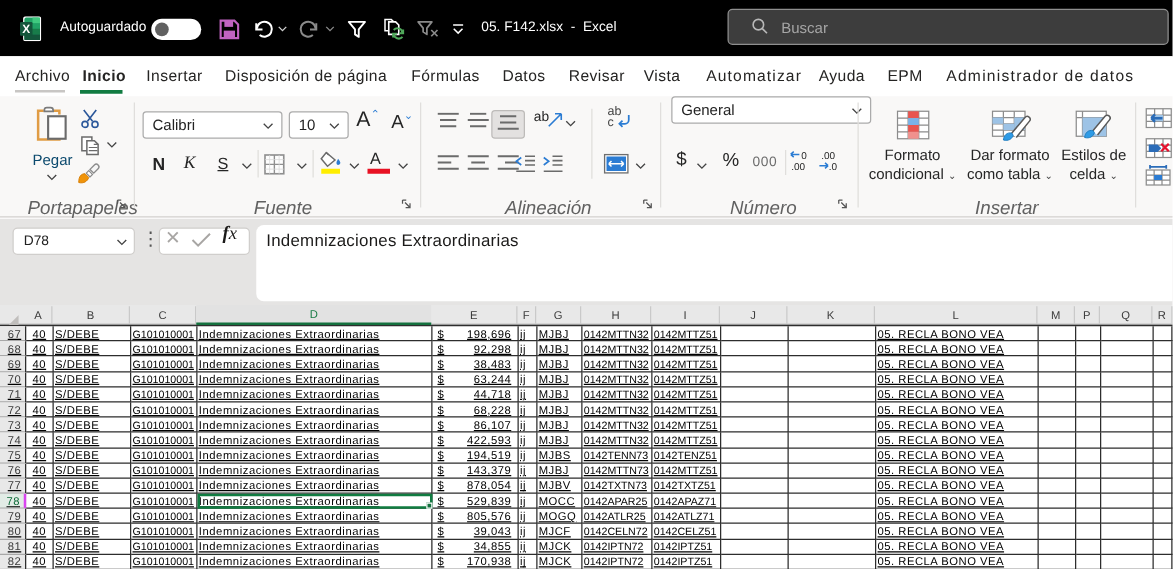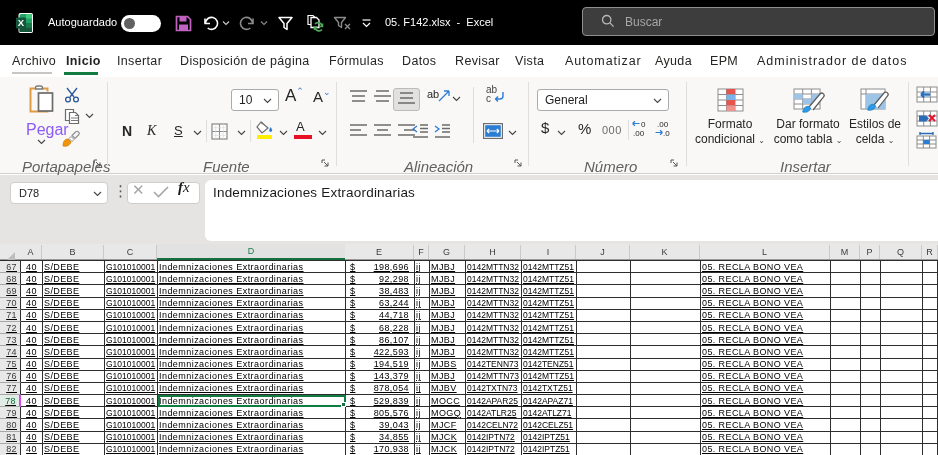--- a/index.html
+++ b/index.html
@@ -126,21 +126,21 @@
   <div class="abs" style="left:64px;top:27px;width:34px;height:3px;background:#127c42"></div>
 </div>
 <div id="ribbon">
 
   <svg class="abs" style="left:27px;top:7px" width="28" height="30" viewBox="0 0 28 30">
     <path d="M8 4.5 h-4.5 v23 h17 v-4" fill="none" stroke="#e09c44" stroke-width="2"></path>
     <path d="M16 4.5 h4.5 v3" fill="none" stroke="#e09c44" stroke-width="2"></path>
     <path d="M8.5 5 v-1 a2 2 0 0 1 2 -2 h3 a2 2 0 0 1 2 2 v1 z" fill="#fff" stroke="#7a7a7a" stroke-width="1.4"></path>
     <rect x="11.5" y="9" width="14" height="18" fill="#fff" stroke="#6b6b6b" stroke-width="1.7"></rect>
   </svg>
-  <div class="abs" style="left:26px;top:44px;font-size:16px;color:#8b5cf6">Pegar</div>
+  <div class="abs" style="left:26px;top:44px;font-size:12px;color:#0c4a6e">Pegar</div>
   <svg class="abs" style="left:37px;top:62px" width="9" height="6" viewBox="0 0 9 6">
       <path d="M1 1 l3.5 3.5 L8 1" fill="none" stroke="#444" stroke-width="1.1"></path>
     </svg>
 
   <svg class="abs" style="left:64px;top:10px" width="16" height="16" viewBox="0 0 16 16">
     <path d="M3 1 L10 10 M13 1 L6 10" stroke="#2b579a" stroke-width="1.3"></path>
     <circle cx="4" cy="12.5" r="2.4" fill="none" stroke="#2b579a" stroke-width="1.3"></circle>
     <circle cx="12" cy="12.5" r="2.4" fill="none" stroke="#2b579a" stroke-width="1.3"></circle>
   </svg>
 
@@ -157,20 +157,25 @@
     <path d="M1 16 c4 1 7 -1 8 -4 l-3 -3 c-3 0 -5 2 -5 7 z" fill="#f0940a" stroke="#d87f05" stroke-width="0.8"></path>
     <path d="M7 8.5 l3 3 l2 -2 l-3 -3 z" fill="#fff" stroke="#8c8c8c" stroke-width="1"></path>
     <path d="M10 5.5 l3.5 -3.5 a1.8 1.8 0 0 1 3 3 l-3.5 3.5 z" fill="#f5f5f5" stroke="#8c8c8c" stroke-width="1.1"></path>
   </svg>
   <div class="glabel" style="left:22px">Portapapeles</div>
   <svg class="launch" style="left:93px" width="9" height="9" viewBox="0 0 9 9">
       <path d="M1 1 h3 M1 1 v3 M3 3 l4 4 M7 3.5 v3.5 h-3.5" fill="none" stroke="#555" stroke-width="1"></path>
     </svg>
   <div class="gsep" style="left:107px"></div>
 
+  <div class="combo" style="left:114px;top:12px;width:112px;height:22px;line-height:20px;padding-left:7px">Calibri
+    <svg class="abs" style="right:6px;top:8px" width="9" height="6" viewBox="0 0 9 6">
+        <path d="M1 1 l3.5 3.5 L8 1" fill="none" stroke="#444" stroke-width="1.1"></path>
+      </svg>
+  </div>
   <div class="combo" style="left:231px;top:12px;width:48px;height:22px;line-height:20px;padding-left:7px">10
     <svg class="abs" style="right:6px;top:8px" width="9" height="6" viewBox="0 0 9 6">
         <path d="M1 1 l3.5 3.5 L8 1" fill="none" stroke="#444" stroke-width="1.1"></path>
       </svg>
   </div>
   <div class="abs" style="left:285px;top:9px;font-size:17px;color:#262626">A<span style="font-size:9px;color:#2b7cd3;vertical-align:7px">⌃</span></div>
   <div class="abs" style="left:313px;top:10px;font-size:15px;color:#262626">A<span style="font-size:9px;color:#2b7cd3;vertical-align:7px">⌄</span></div>
   <div class="abs" style="left:122px;top:46px;font-size:14px;font-weight:bold;color:#262626">N</div>
   <div class="abs" style="left:147px;top:46px;font-size:14px;font-style:italic;color:#262626;font-family:'Liberation Serif',serif">K</div>
   <div class="abs" style="left:174px;top:46px;font-size:13px;color:#262626;text-decoration:underline">S</div>
@@ -261,21 +266,21 @@
   </svg>
   <svg class="abs" style="left:508px;top:53px" width="9" height="6" viewBox="0 0 9 6">
       <path d="M1 1 l3.5 3.5 L8 1" fill="none" stroke="#444" stroke-width="1.1"></path>
     </svg>
   <div class="glabel" style="left:404px">Alineación</div>
   <svg class="launch" style="left:514px" width="9" height="9" viewBox="0 0 9 9">
       <path d="M1 1 h3 M1 1 v3 M3 3 l4 4 M7 3.5 v3.5 h-3.5" fill="none" stroke="#555" stroke-width="1"></path>
     </svg>
   <div class="gsep" style="left:528px"></div>
 
-  <div class="combo" style="left:537px;top:12px;width:132px;height:22px;line-height:20px;padding-left:7px">General
+  <div class="combo" style="left:537px;top:0;width:160px;height:22px;line-height:20px;padding-left:7px">General
     <svg class="abs" style="right:6px;top:8px" width="9" height="6" viewBox="0 0 9 6">
         <path d="M1 1 l3.5 3.5 L8 1" fill="none" stroke="#444" stroke-width="1.1"></path>
       </svg>
   </div>
   <div class="abs" style="left:541px;top:42px;font-size:15px;color:#262626">$</div>
   <svg class="abs" style="left:557px;top:53px" width="9" height="6" viewBox="0 0 9 6">
       <path d="M1 1 l3.5 3.5 L8 1" fill="none" stroke="#444" stroke-width="1.1"></path>
     </svg>
   <div class="abs" style="left:578px;top:43px;font-size:15px;color:#262626">%</div>
   <div class="abs" style="left:602px;top:47px;font-size:11px;color:#6b6b6b;letter-spacing:0.5px">000</div>

